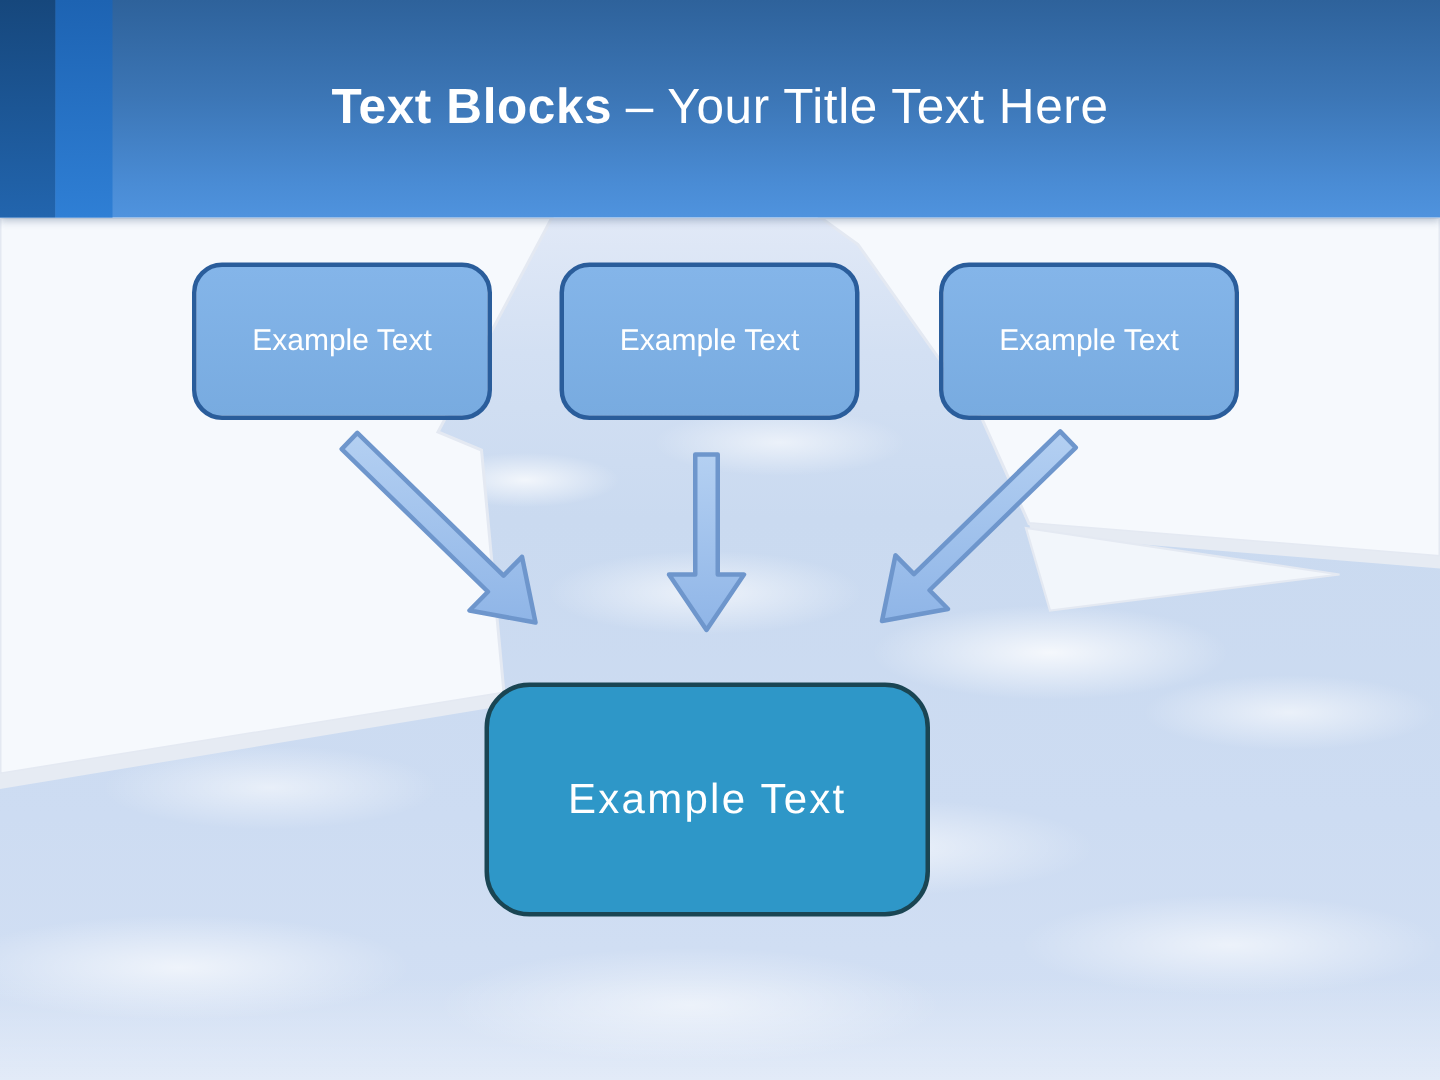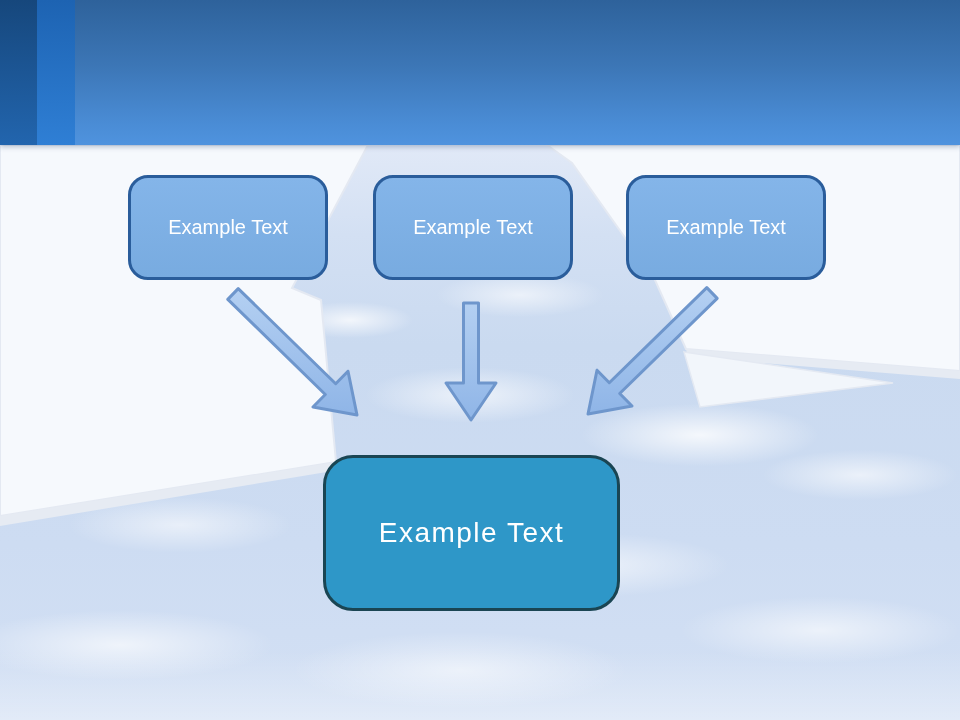--- a/index.html
+++ b/index.html
@@ -67,20 +67,21 @@
     <polygon points="336,462 0,516 0,526 339,470" fill="#e6ebf3"></polygon>
 
     <polygon points="547,145 960,145 960,371 686,349 655,280 572,163" fill="#f6f9fd" stroke="#e4e9f2" stroke-width="2"></polygon>
     <polygon points="686,349 960,371 960,379 688,357" fill="#e6ebf3"></polygon>
     <polygon points="684,352 893,383 700,407" fill="#f2f6fb" stroke="#e4e9f2" stroke-width="1.5"></polygon>
   </svg>
 
   <div class="titlebar">
     <div class="stripe stripe-1"></div>
     <div class="stripe stripe-2"></div>
+    <h1 class="title"><span class="t-bold">Text Blocks</span><span class="t-rest">– Your Title Text Here</span></h1>
   </div>
 
   <div class="tbox tbox-1">
     <span>Example Text</span>
   </div>
   <div class="tbox tbox-2">
     <span>Example Text</span>
   </div>
   <div class="tbox tbox-3">
     <span>Example Text</span>

